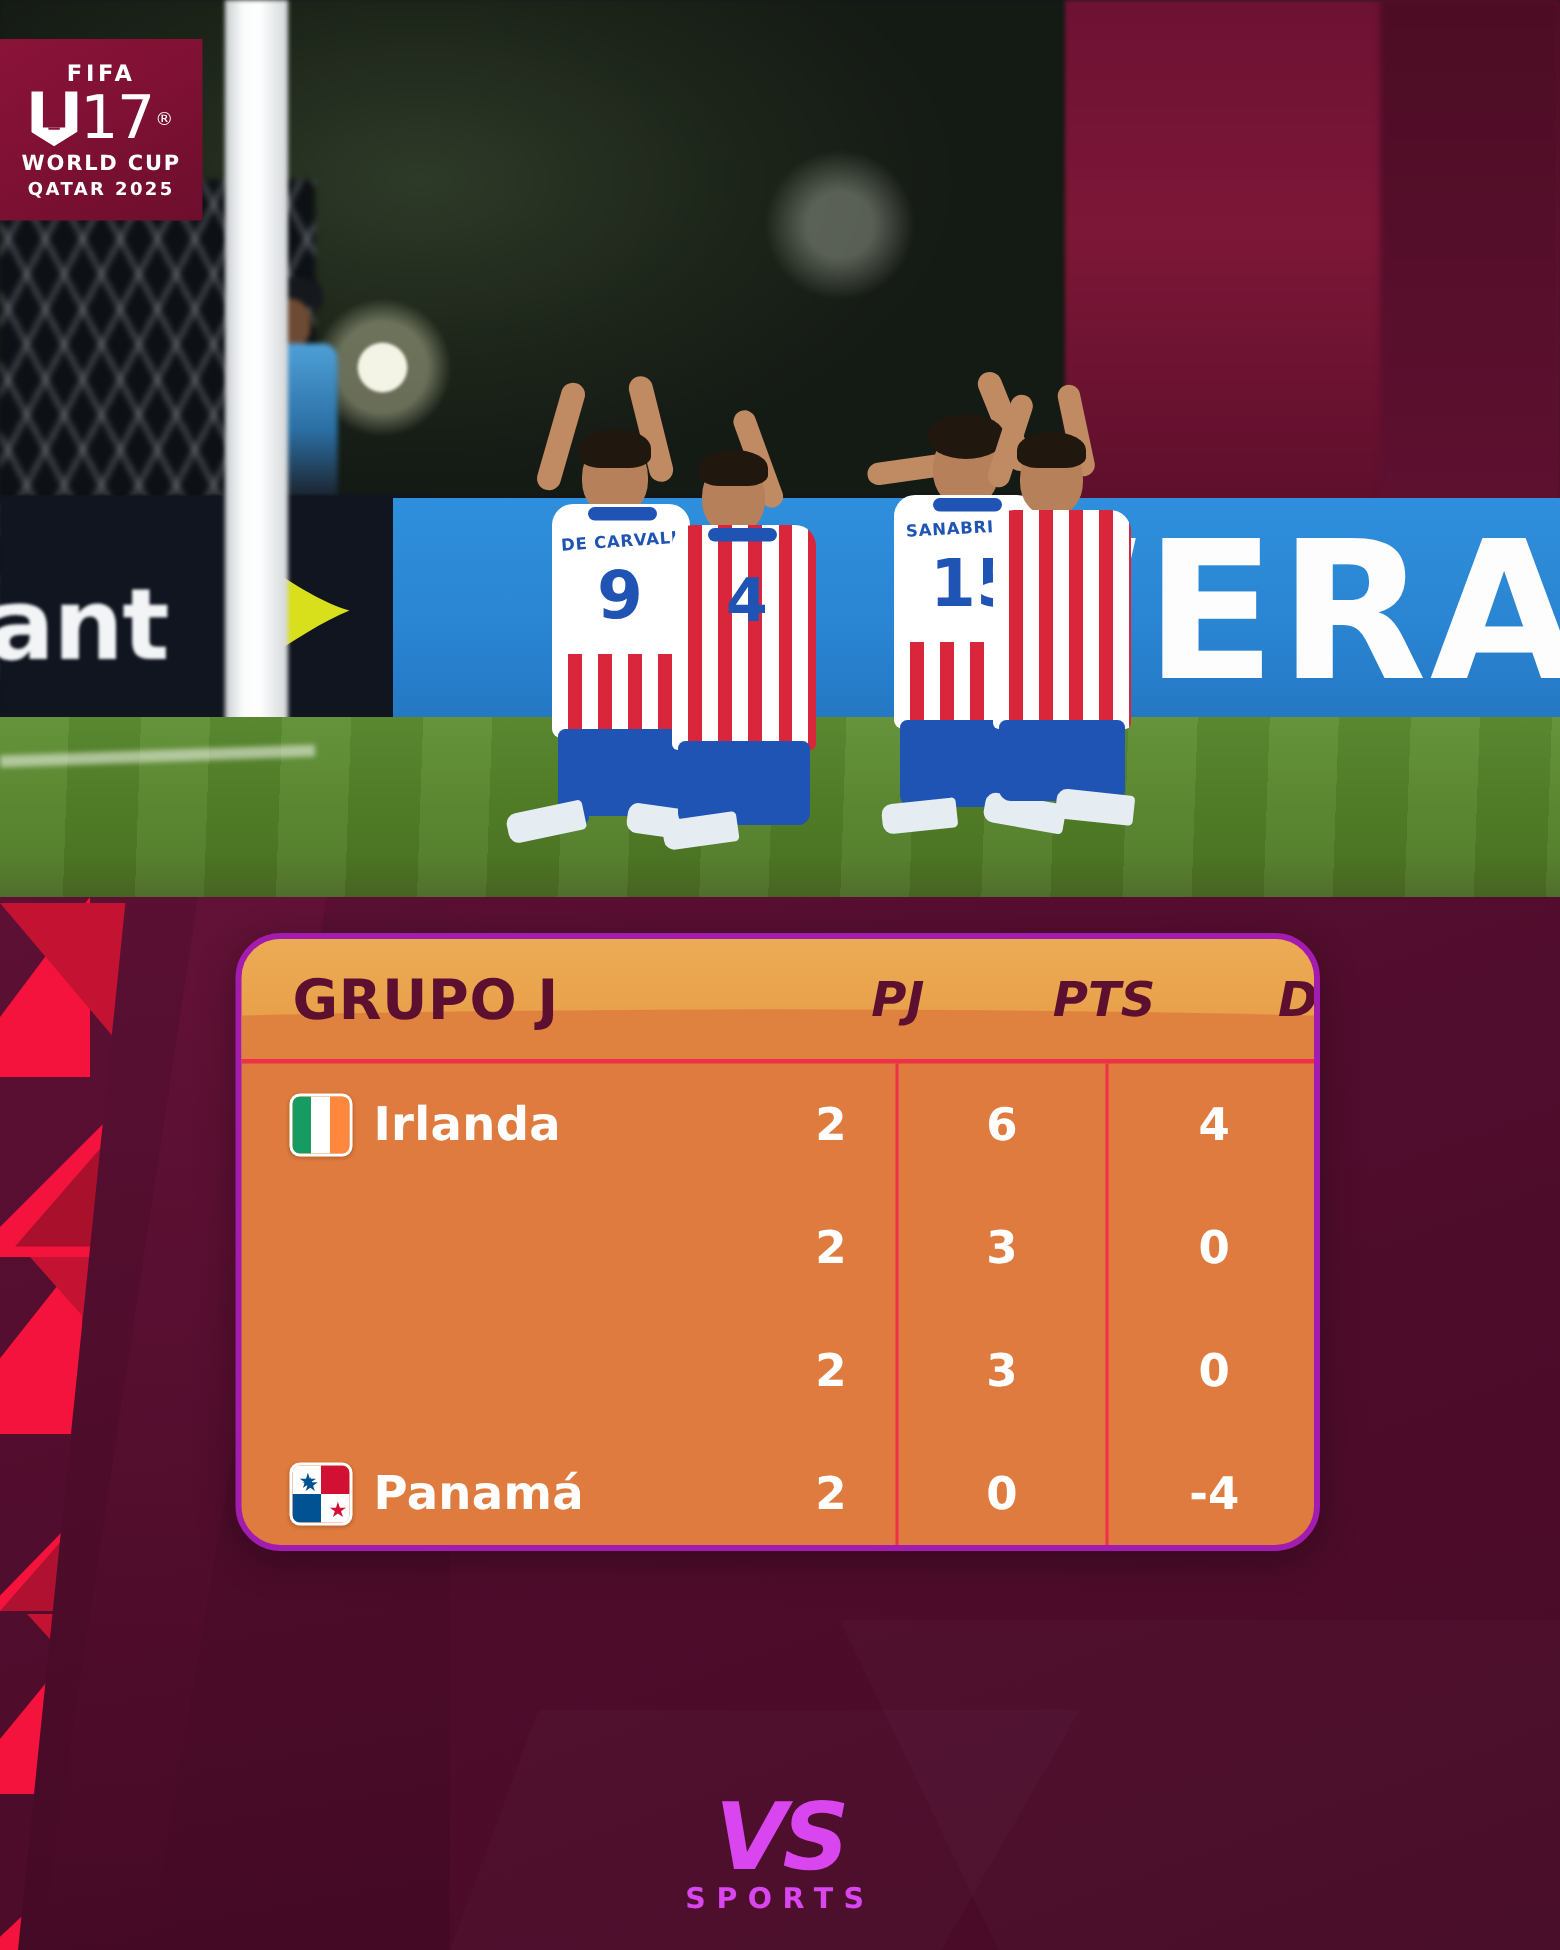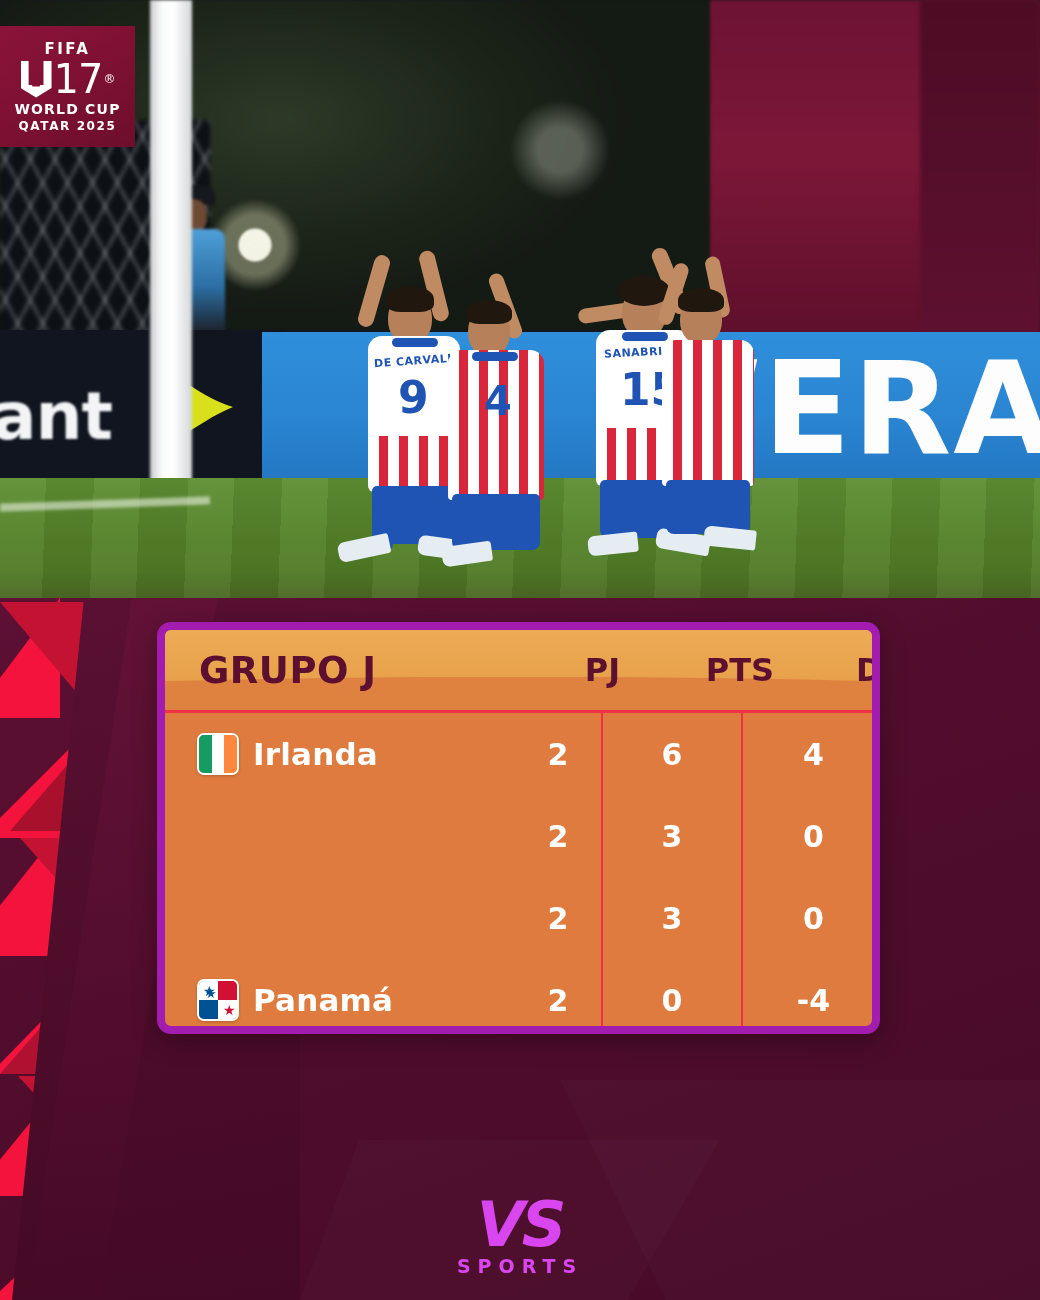--- a/index.html
+++ b/index.html
@@ -184,22 +184,22 @@
     clip-path:polygon(50% 0, 100% 34%, 78% 100%, 22% 100%, 0 34%);
   }
   .fifa-badge .sup{ font-size:12px; vertical-align:super; margin-left:1px; }
   .fifa-badge .wc{ font-size:14px; font-weight:800; letter-spacing:1.2px; font-family:"DejaVu Sans", sans-serif; }
   .fifa-badge .qt{ font-size:12px; font-weight:700; letter-spacing:1.6px; margin-top:2px; font-family:"DejaVu Sans", sans-serif; }
 
   
   .card{
     position:absolute; left:157px; top:622px; width:723px; height:412px;
     background:#df7b3e;
-    border:8px solid #a21caf;
-    border-radius:14px;
+    border:4px solid #a21caf;
+    border-radius:30px;
     overflow:hidden;
     box-shadow:0 6px 26px rgba(0,0,0,.30);
   }
   .card-head{
     position:relative; height:83px;
     background:linear-gradient(180deg,#ecab55 0%,#e9a34c 52%,#e59a45 100%);
     border-bottom:3px solid #ef3147;
   }
   
   .head-wave{
@@ -210,21 +210,21 @@
   .head-row{
     position:relative; display:flex; align-items:center; height:80px;
   }
   .group-title{
     flex:0 0 370px; padding-left:34px;
     font-size:37px; font-weight:800; letter-spacing:.5px;
     color:#5c0f2e; font-family:"DejaVu Sans", sans-serif;
   }
   .col-h{
     text-align:center; color:#5c0f2e; font-weight:800;
-    font-size:32px; font-family:"DejaVu Sans", sans-serif;
+    font-size:32px; font-family:"DejaVu Sans", sans-serif;font-style:italic;
   }
   .col-pj{ flex:0 0 135px; }
   .col-pts{ flex:0 0 140px; }
   .col-dg{ flex:0 0 145px; }
 
   .card-body{ position:relative; height:325px; }
   
   .vdiv{ position:absolute; top:0; bottom:0; width:2px; background:#ef3147; }
   .vdiv.a{ left:436px; }
   .vdiv.b{ left:576px; }

